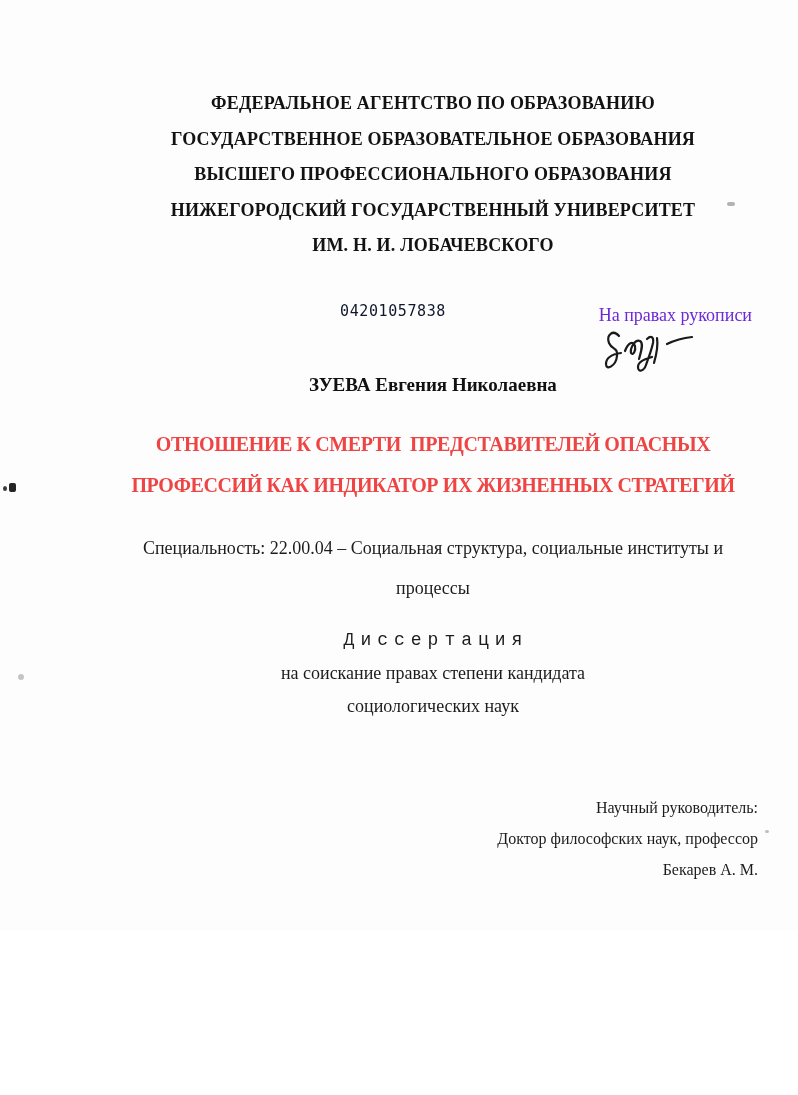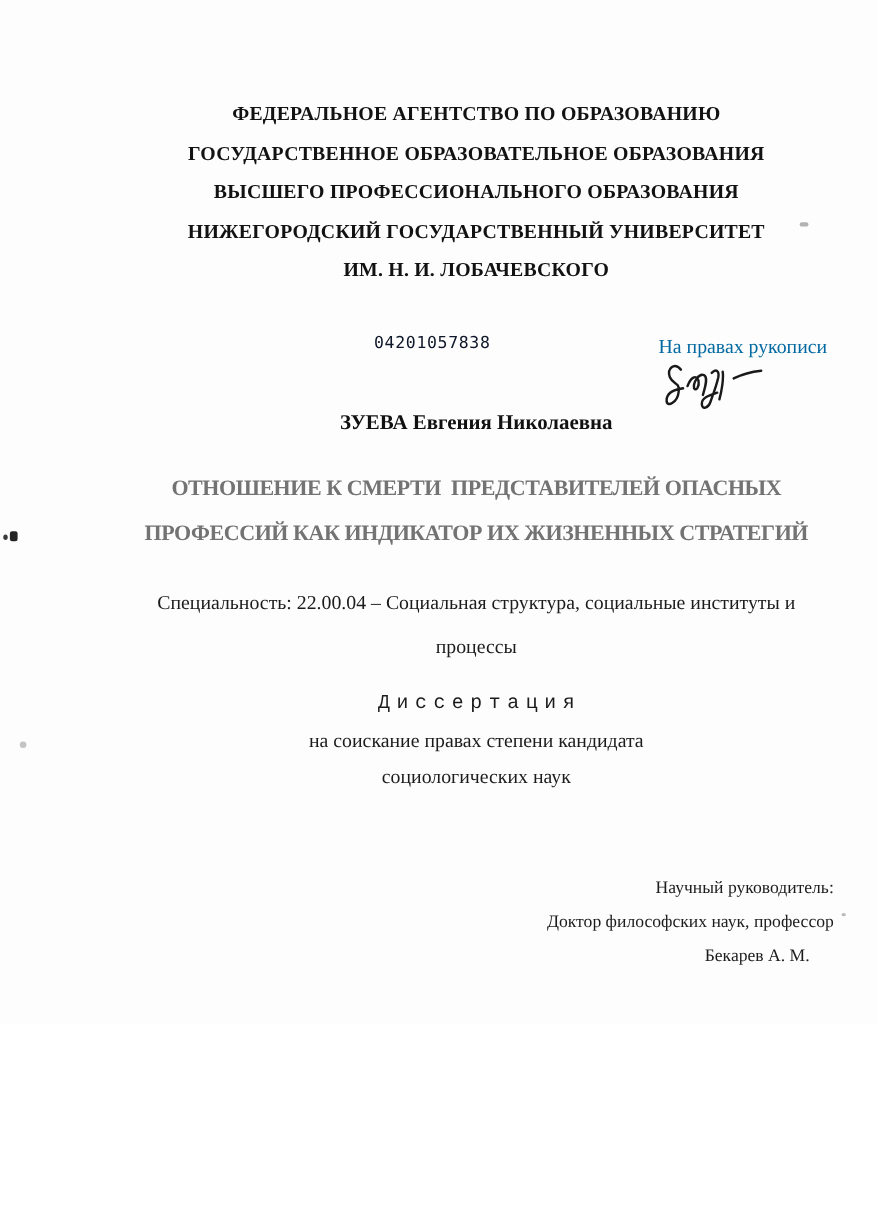--- a/index.html
+++ b/index.html
@@ -31,21 +31,21 @@
     font-family: "DejaVu Sans Mono", monospace;
     font-size: 15px;
     letter-spacing: 0.6px;
     color: #0f172a;
   }
 
   
   .manuscript-note {
     top: 305px; right: 46px;
     font-size: 18px;
-    color: #0369a1;
+    color: #6d28d9;
   }
 
   
   .signature { left: 597px; top: 326px; }
 
   
   .author {
     left: 104px; top: 374px; width: 658px;
     text-align: center;
     font-weight: bold;
@@ -54,21 +54,21 @@
   }
 
   
   .title {
     left: 70px; top: 424px; width: 726px;
     text-align: center;
     font-weight: bold;
     font-size: 20px;
     letter-spacing: -0.4px;
     line-height: 41px;
-    color: #737373;
+    color: #ef4444;
   }
 
   
   .specialty {
     left: 104px; top: 528px; width: 658px;
     text-align: center;
     font-size: 18px;
     line-height: 40px;
   }
 
@@ -81,21 +81,21 @@
   }
   .thesis .spaced { letter-spacing: 6px; padding-left: 6px; font-family: Liberation Mono, monospace; }
 
   
   .supervisor {
     top: 792px; right: 40px; width: 420px;
     text-align: right;
     font-size: 16px;
     line-height: 31px;
   }
-  .supervisor .sup-name { margin-right: 22px; }
+  .supervisor .sup-name { }
 
   
   .city-year {
     left: 104px; top: 944px; width: 658px;
     text-align: center;
     font-size: 19px;
     line-height: 32px;
     margin-top: 24px;
   }
 

